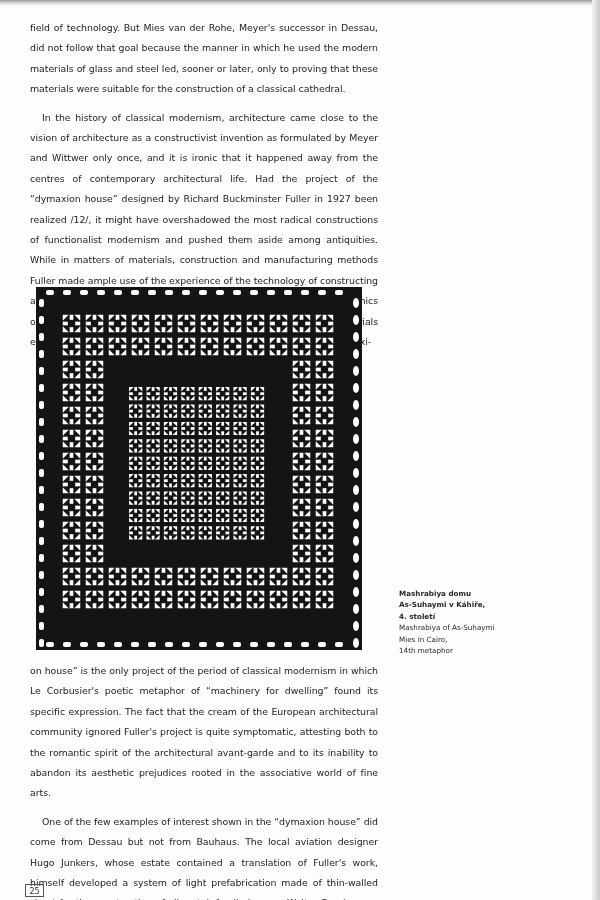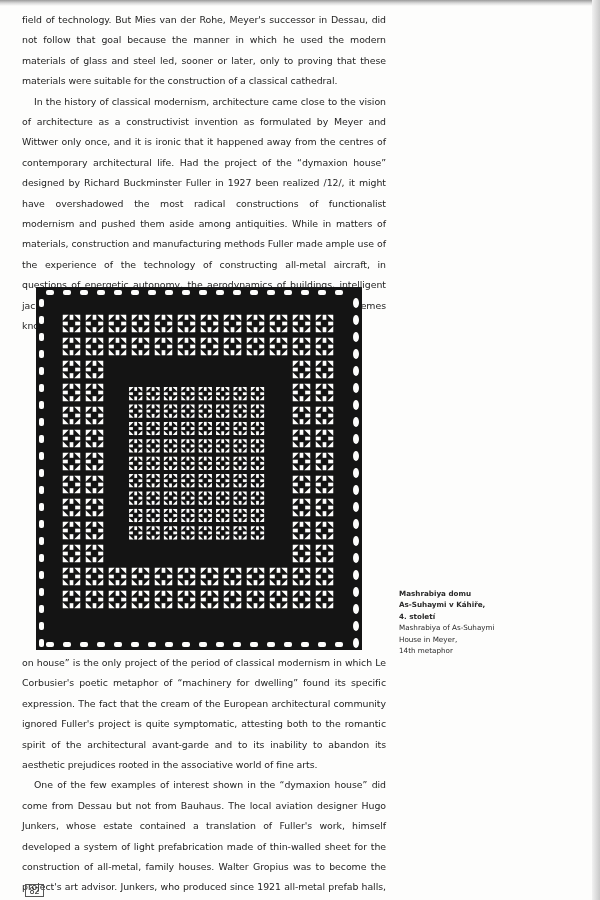--- a/index.html
+++ b/index.html
@@ -15,21 +15,21 @@
     }
     .right-edge {
       position: absolute; right: 0; top: 0; width: 8px; height: 900px;
       background: linear-gradient(to right, #f2f2f2, #c9c9c9);
     }
     .text-block {
       position: absolute; left: 22px; width: 364px;
       font-size: 9.4px; line-height: 20.4px; text-align: justify;
       letter-spacing: -0.05px;
     }
-    .text-block p { margin: 0; }
+    .text-block p { margin: 8px; }
     .indent { text-indent: 12px; }
     #block1 { top: 10px; }
     #block2 { top: 653px; }
     .figure {
       position: absolute; left: 36px; top: 287px; width: 326px; height: 363px;
     }
     .figure svg { display: block; }
     .caption {
       position: absolute; left: 399px; top: 588px; width: 110px;
       font-size: 7.2px; line-height: 11.4px; color: #2a2a2a;
@@ -1382,22 +1382,22 @@
       <rect x="214.88800000000003" y="244.50800000000004" width="3.828" height="2.784" fill="#fdfdfc"></rect>
       <rect x="224.28400000000002" y="244.50800000000004" width="3.828" height="2.784" fill="#fdfdfc"></rect>
     </svg>
 </div>
 
 <div class="caption">
   <div class="cz">Mashrabiya domu</div>
   <div class="cz">As-Suhaymi v Káhiře,</div>
   <div class="cz">4. století</div>
   <div>Mashrabiya of As-Suhaymi</div>
-  <div>House in Meyer,</div>
+  <div>Mies in Cairo,</div>
   <div>14th metaphor</div>
 </div>
 
 <div class="text-block" id="block2">
   <p>on house” is the only project of the period of classical modernism in which Le Corbusier's poetic metaphor of “machinery for dwelling” found its specific expression. The fact that the cream of the European architectural community ignored Fuller's project is quite symptomatic, attesting both to the romantic spirit of the architectural avant-garde and to its inability to abandon its aesthetic prejudices rooted in the associative world of fine arts.</p>
   <p class="indent">One of the few examples of interest shown in the “dymaxion house” did come from Dessau but not from Bauhaus. The local aviation designer Hugo Junkers, whose estate contained a translation of Fuller's work, himself developed a system of light prefabrication made of thin-walled sheet for the construction of all-metal, family houses. Walter Gropius was to become the project's art advisor. Junkers, who produced since 1921 all-metal prefab halls, was a convinced proponent of dry assembly and serial production,</p>
 </div>
 
-<div class="page-number">82</div>
+<div class="page-number">25</div>
 
 </body></html>

